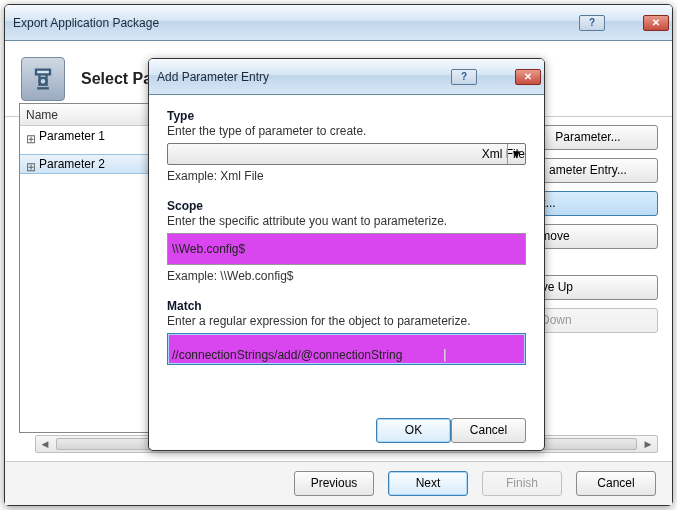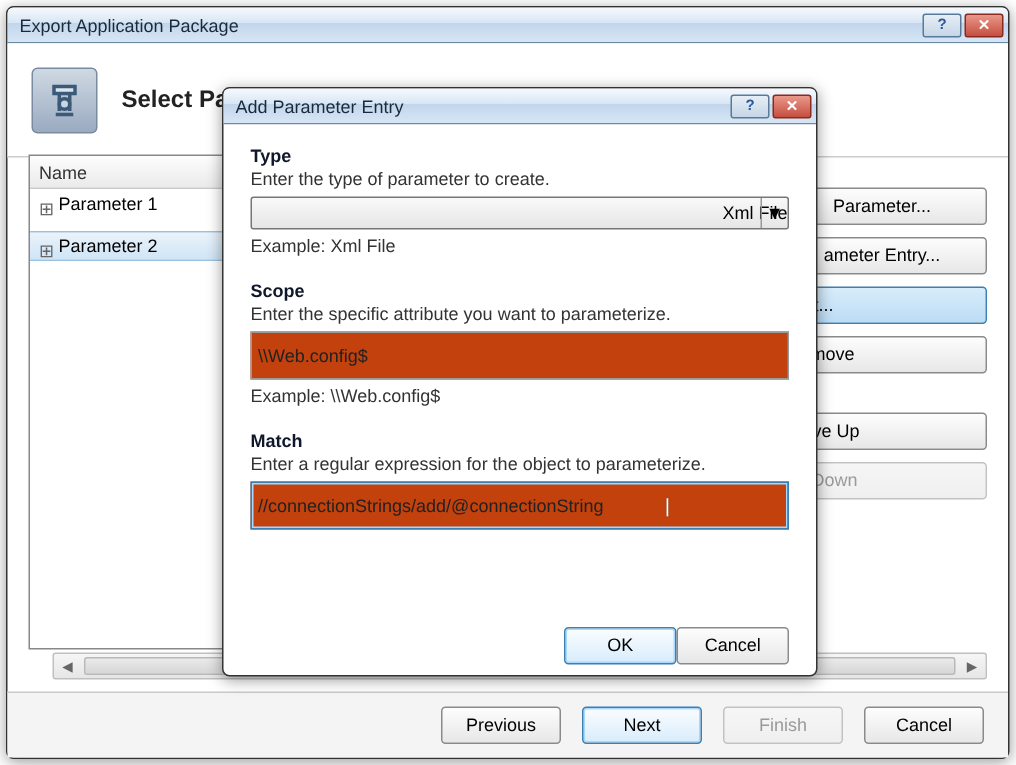--- a/index.html
+++ b/index.html
@@ -1,18 +1,18 @@
 <!DOCTYPE html>
 <html><head>
 <meta charset="utf-8">
 <style>
   * { box-sizing: border-box; font-family: Tahoma, "Segoe UI", Arial, sans-serif; font-size: 12px; }
   body { margin: 0; background: #fff; width: 677px; height: 510px; overflow: hidden; }
   .win { position: absolute; border: 1px solid #333; background: #fff; box-shadow: 0 2px 10px rgba(0,0,0,0.4); }
-  .titlebar { height: 24px; background: linear-gradient(#f6f9fd, #d7e6f5 45%, #c1d6ec 46%, #d7e6f5); border-bottom: 1px solid #6b8ba3; display: flex; align-items: center; padding: 0 3px 0 8px; border-radius: 4px 4px 0 0; }
+  .titlebar { height: 36px; background: linear-gradient(#f6f9fd, #d7e6f5 45%, #c1d6ec 46%, #d7e6f5); border-bottom: 1px solid #6b8ba3; display: flex; align-items: center; padding: 0 3px 0 8px; border-radius: 4px 4px 0 0; gap: 36px; }
   .titlebar .title { flex: 1; color: #1a2a3a; }
   .tb-btn { width: 26px; height: 16px; margin-left: 2px; border: 1px solid #5a7a9a; border-radius: 2px; display: flex; align-items: center; justify-content: center; background: linear-gradient(#e6eef6,#c6d6e6); font-size: 10px; color: #333; }
   .tb-btn.close { background: linear-gradient(#e9988a,#c54f40); color:#fff; border-color:#8a2a1f; font-weight:bold; }
   .tb-btn.help { font-weight:bold; color:#2a5a9a; }
 
   .main-win { left: 4px; top: 4px; width: 669px; height: 502px; border-radius: 5px; }
   .banner { height: 76px; background: #fff; border-bottom: 1px solid #ccc; display:flex; align-items:center; padding:0 16px; gap:16px; }
   .banner-icon { width:44px; height:44px; background: linear-gradient(#cfd9e3,#9aaac0); border:1px solid #7a8aa0; border-radius:4px; display:flex; align-items:center; justify-content:center; }
   .banner-icon svg { width:28px; height:28px; }
   .banner-title { font-size: 16px; font-weight: bold; color:#222; }
@@ -31,21 +31,21 @@
   .hscroll { position:absolute; left:30px; right:14px; height:18px; bottom:6px; background:linear-gradient(#f6f6f6,#e6e6e6); border:1px solid #c0c0c0; border-radius:2px; display:flex; }
   .hscroll .arrow { width:18px; display:flex; align-items:center; justify-content:center; color:#666; font-size:9px; }
   .hscroll .thumb { flex:1; margin:2px; background:linear-gradient(#eaeaea,#d6d6d6); border:1px solid #b8b8b8; border-radius:2px; }
 
   .dlg { left:148px; top:58px; width:397px; height:393px; border-radius:5px; }
   .dlg .content { padding: 14px 18px 10px 18px; }
   .field-group { margin-bottom: 16px; }
   .f-label { font-weight:bold; color:#0f172a; margin-bottom:1px; }
   .f-desc { color:#333; margin-bottom:5px; }
   .f-ex { color:#333; margin-top:4px; }
-  .txt { width:100%; height:32px; border:1px solid #999; padding:14px 4px; background:#c2410c; color:#222; outline:none; }
+  .txt { width:100%; height:32px; border:1px solid #999; padding:14px 4px; background:#d946ef; color:#222; outline:none; }
   .txt.focus { border:1px solid #3c7fb1; box-shadow:0 0 0 1px #a8d8ff inset; }
   .combo { position:relative; width:100%; height:22px; border:1px solid #777; background:linear-gradient(#f9f9f9,#e6e6e6); border-radius:2px; display:flex; align-items:center; padding-left:5px;justify-content:flex-end;}
   .combo .arrowbtn { position:absolute; right:0; top:0; bottom:0; width:18px; border-left:1px solid #999; display:flex; align-items:center; justify-content:center; }
   .dlg-bottom { position:absolute; left:0; right:0; bottom:0; height:40px; display:flex; justify-content:flex-end; align-items:center; padding-right:18px; }
   .dlg-bottom .btn { min-width:75px; }
   .caret { color:#fff; text-shadow:0 0 1px #666; font-family:monospace; }
 </style>
 </head>
 <body>
 
@@ -127,21 +127,21 @@
     <div class="field-group">
       <div class="f-label">Scope</div>
       <div class="f-desc">Enter the specific attribute you want to parameterize.</div>
       <input class="txt" value="\\Web.config$" style="">
       <div class="f-ex">Example: \\Web.config$</div>
     </div>
 
     <div class="field-group">
       <div class="f-label">Match</div>
       <div class="f-desc">Enter a regular expression for the object to parameterize.</div>
-      <div class="txt focus" style="display:flex; align-items:center;gap:39px;">
+      <div class="txt focus" style="display:flex; align-items:flex-start;gap:39px;">
         <span>//connectionStrings/add/@connectionString</span>
           <span class="caret">|</span>
       </div>
     </div>
 
   </div>
   <div class="dlg-bottom">
     <div class="btn primary"><span>OK</span></div>
     <div class="btn"><span>Cancel</span></div>
   </div>

